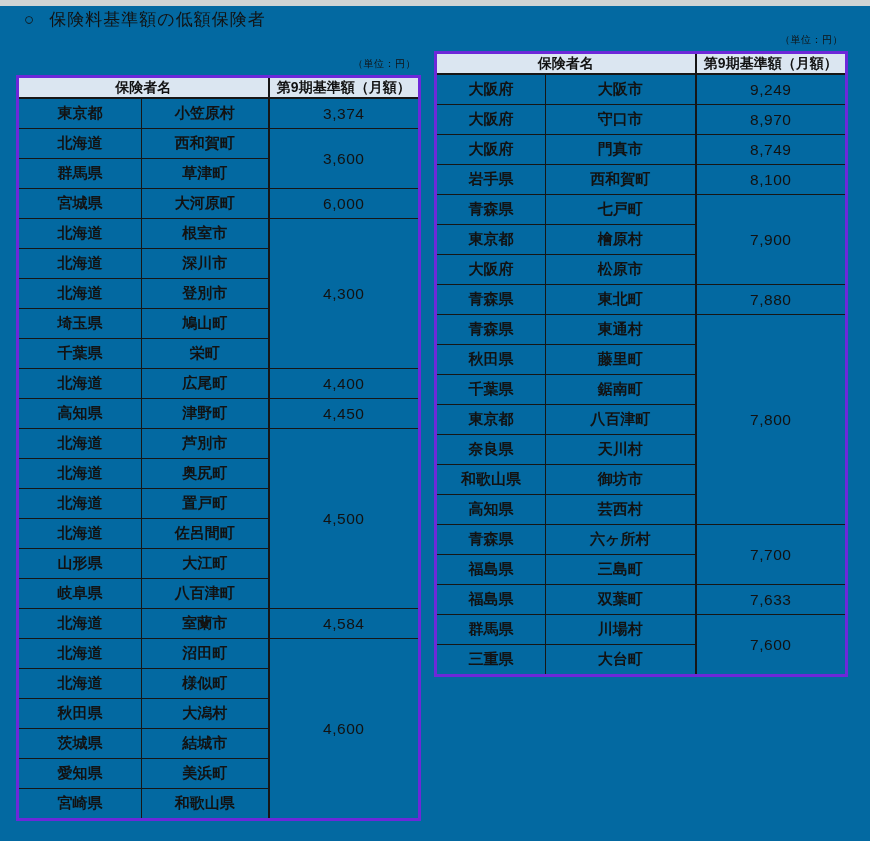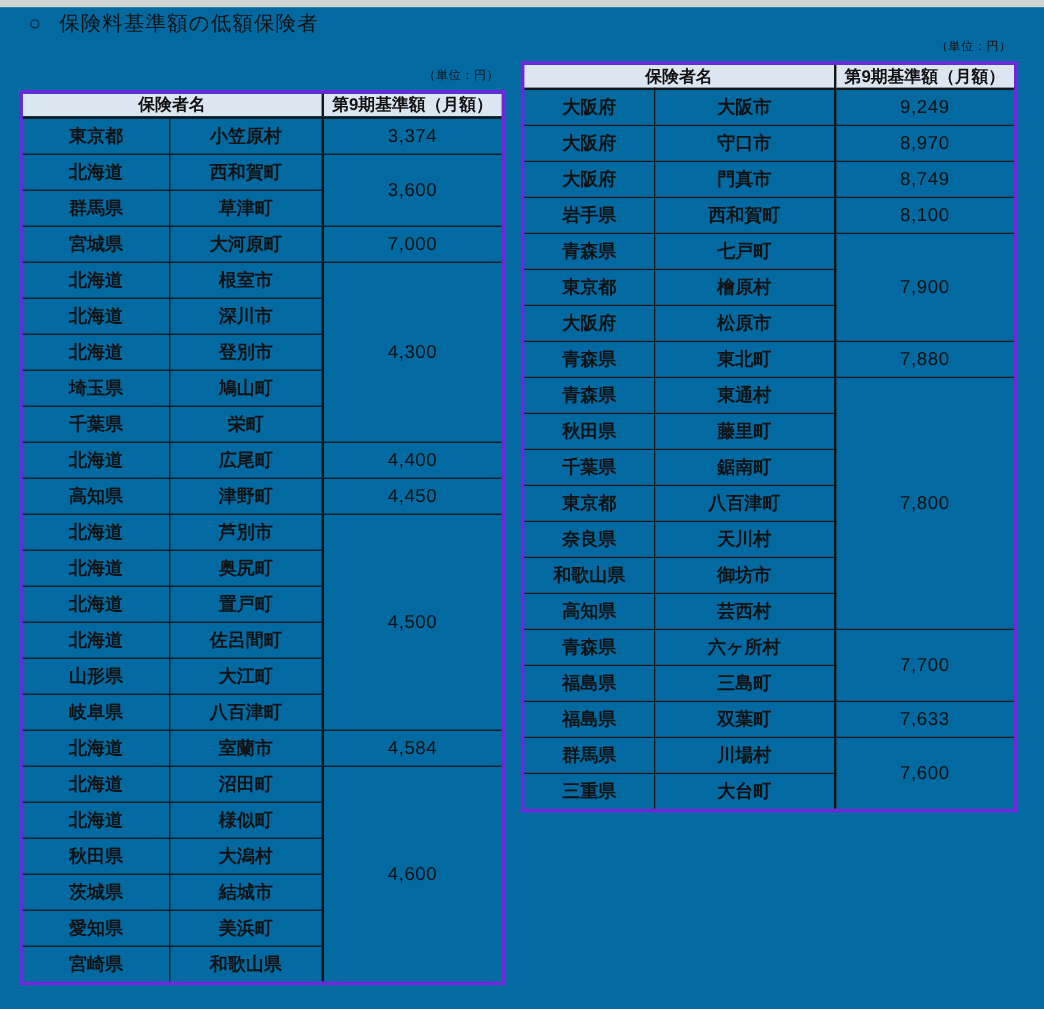--- a/index.html
+++ b/index.html
@@ -124,21 +124,21 @@
             <td>西和賀町</td>
             <td class="amount" rowspan="2">3,600</td>
           </tr>
           <tr>
             <td>群馬県</td>
             <td>草津町</td>
           </tr>
           <tr>
             <td>宮城県</td>
             <td>大河原町</td>
-            <td class="amount" rowspan="1">7,000</td>
+            <td class="amount" rowspan="1">6,000</td>
           </tr>
           <tr>
             <td>北海道</td>
             <td>根室市</td>
             <td class="amount" rowspan="5">4,300</td>
           </tr>
           <tr>
             <td>北海道</td>
             <td>深川市</td>
           </tr>

